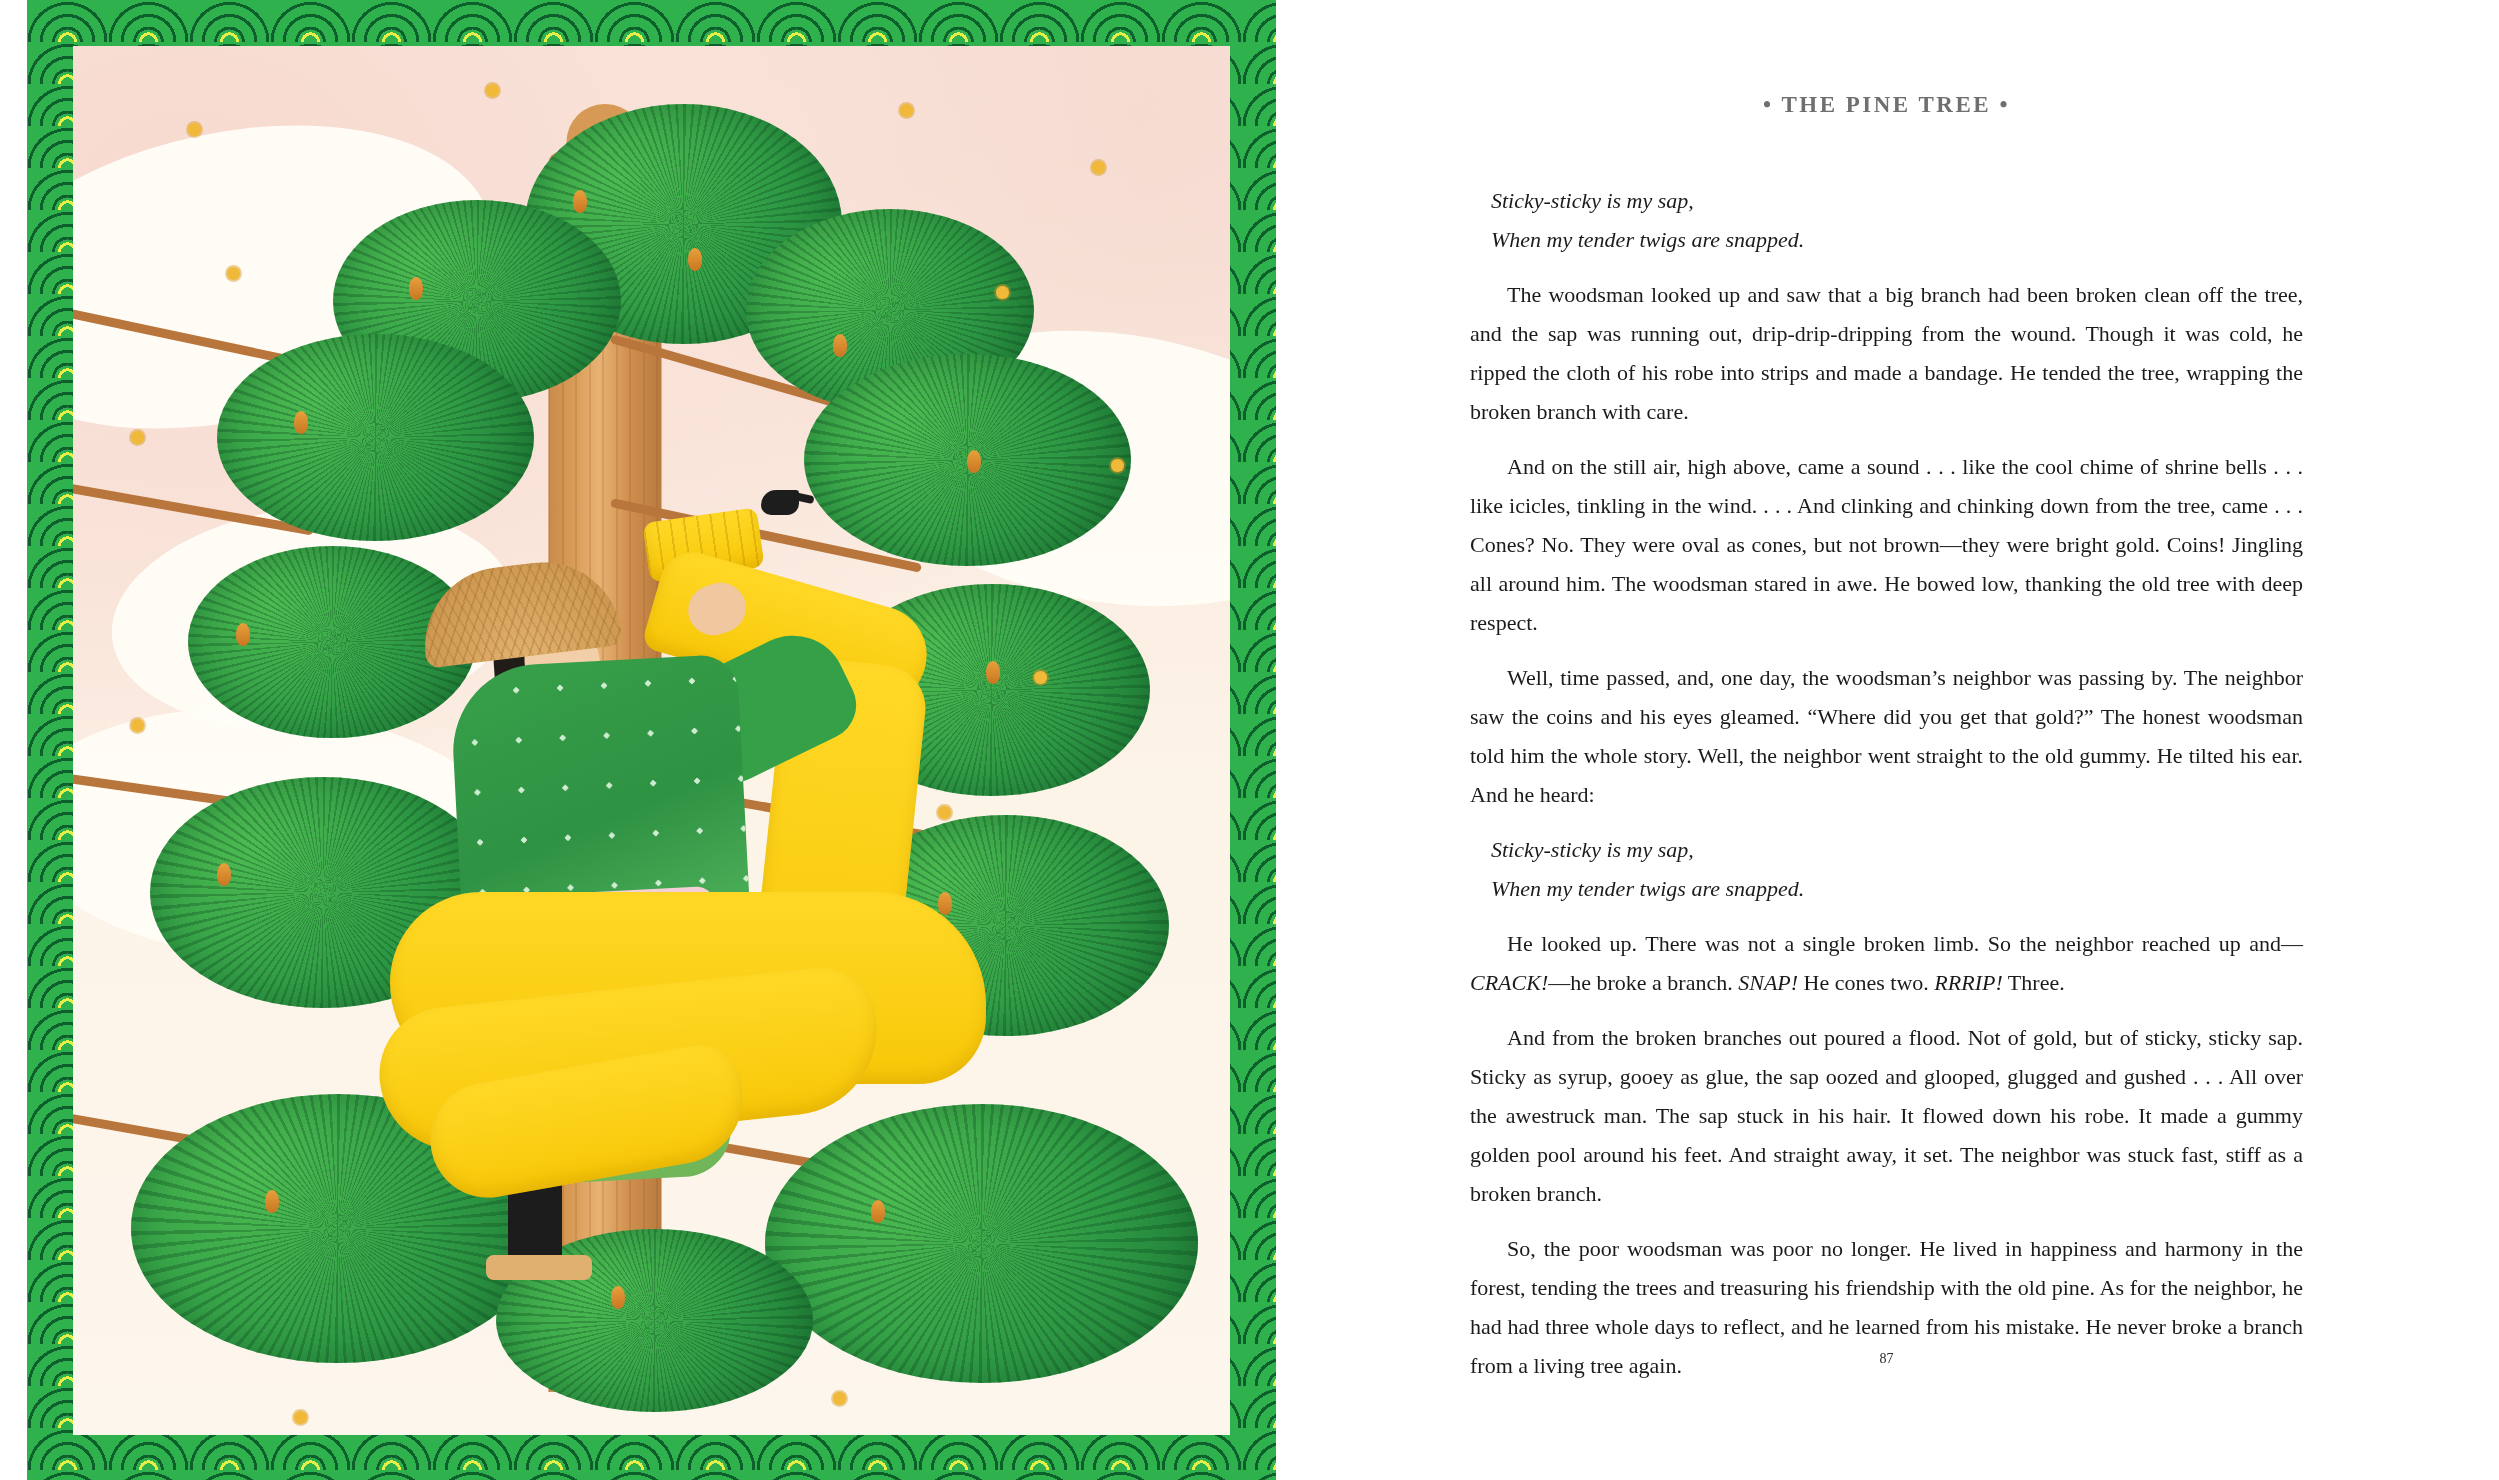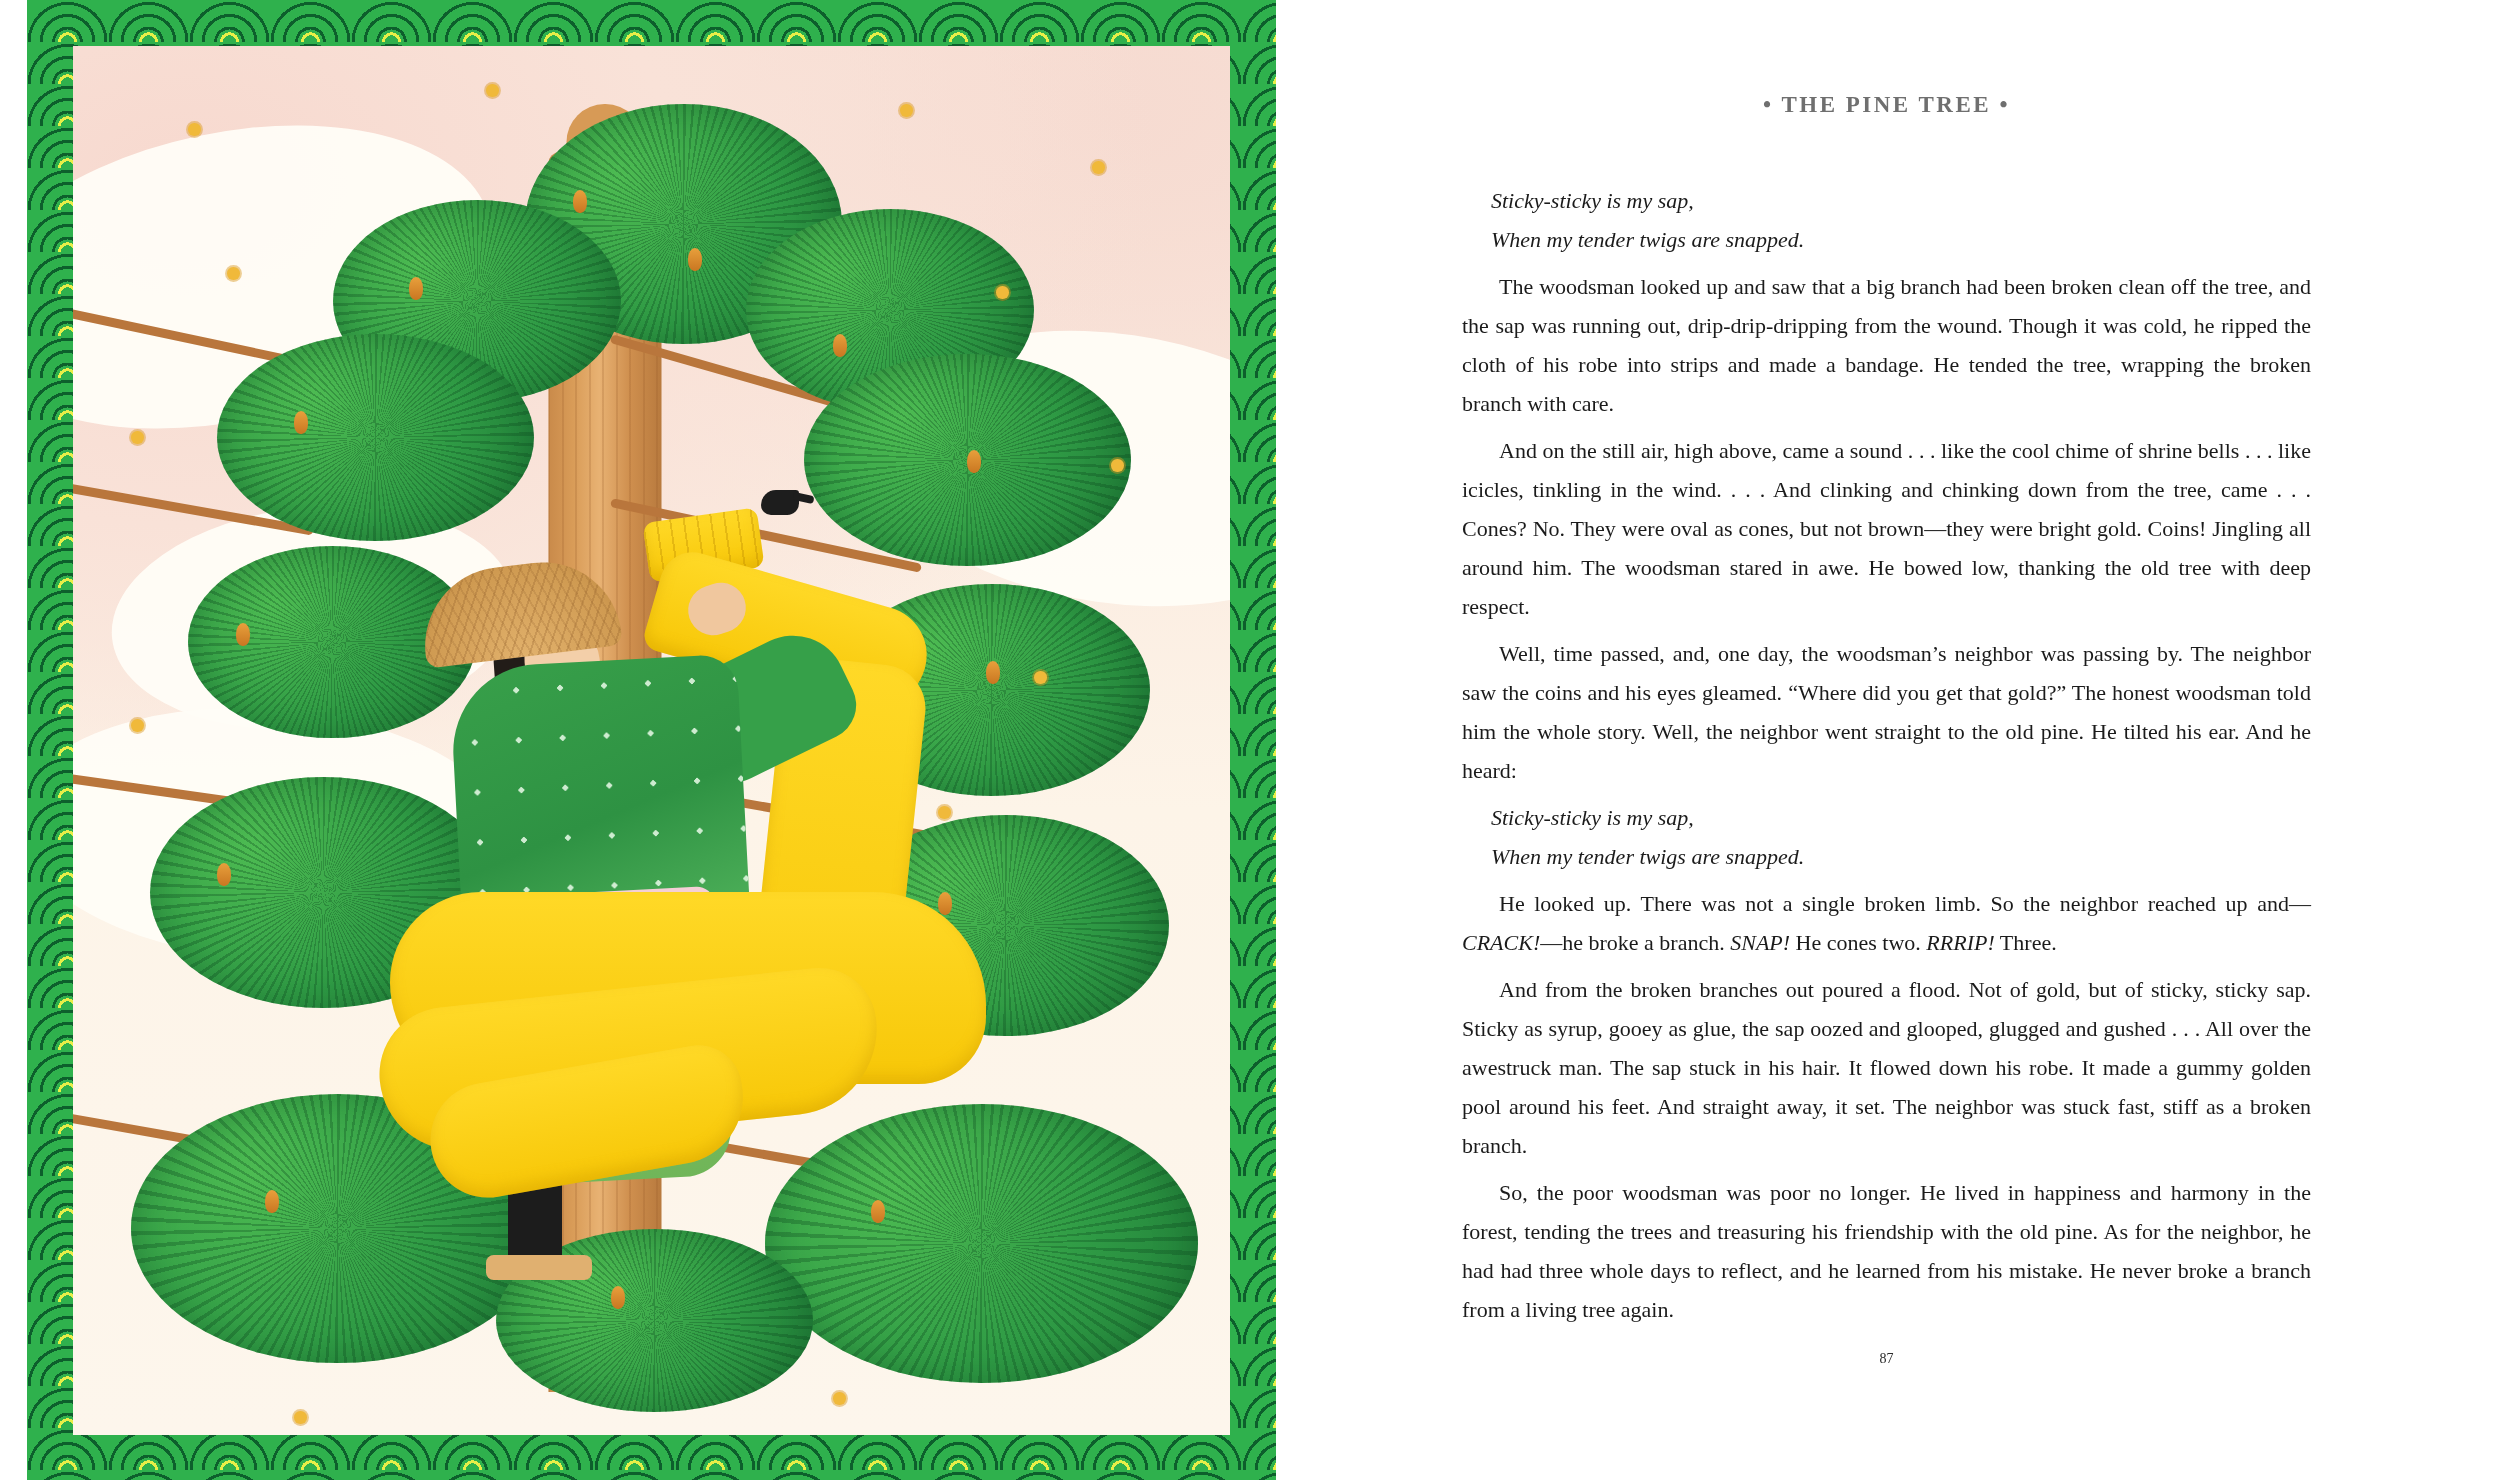--- a/index.html
+++ b/index.html
@@ -265,21 +265,21 @@
   .running-head {
     text-align: center;
     font-family: "Liberation Serif", serif;
     font-size: 23px;
     letter-spacing: 2.5px;
     color: #6f6f6f;
     font-weight: 700;
     margin: 0 0 63px 0;
   }
   p.body {
-    margin: 8px;
+    margin: 16px;
     font-size: 22px;
     line-height: 39px;
     color: #1b1b1b;
     text-align: justify;
     text-indent: 37px;
     hyphens: auto;
   }
   p.verse {
     margin: 0;
     font-size: 22px;
@@ -406,21 +406,21 @@
   <div class="right-page">
     <div class="text-col">
 
       <div class="running-head">• THE PINE TREE •</div>
 
       <p class="verse">Sticky-sticky is my sap,</p>
       <p class="verse">When my tender twigs are snapped.</p>
 
       <p class="body">The woodsman looked up and saw that a big branch had been broken clean off the tree, and the sap was running out, drip-drip-dripping from the wound. Though it was cold, he ripped the cloth of his robe into strips and made a bandage. He tended the tree, wrapping the broken branch with care.</p>
       <p class="body">And on the still air, high above, came a sound . . . like the cool chime of shrine bells . . . like icicles, tinkling in the wind. . . . And clinking and chinking down from the tree, came . . . Cones? No. They were oval as cones, but not brown—they were bright gold. Coins! Jingling all around him. The woodsman stared in awe. He bowed low, thanking the old tree with deep respect.</p>
-      <p class="body">Well, time passed, and, one day, the woodsman’s neighbor was passing by. The neighbor saw the coins and his eyes gleamed. “Where did you get that gold?” The honest woodsman told him the whole story. Well, the neighbor went straight to the old pine. He tilted his ear. And he heard:</p>
+      <p class="body">Well, time passed, and, one day, the woodsman’s neighbor was passing by. The neighbor saw the coins and his eyes gleamed. “Where did you get that gold?” The honest woodsman told him the whole story. Well, the neighbor went straight to the old gummy. He tilted his ear. And he heard:</p>
 
       <p class="verse">Sticky-sticky is my sap,</p>
       <p class="verse">When my tender twigs are snapped.</p>
 
       <p class="body"><span>He looked up. There was not a single broken limb. So the neighbor reached up and—</span><em class="loud">CRACK!</em><span>—he broke a branch. </span><em class="loud">SNAP!</em><span> He cones two. </span><em class="loud">RRRIP!</em><span> Three.</span></p>
 
       <p class="body">And from the broken branches out poured a flood. Not of gold, but of sticky, sticky sap. Sticky as syrup, gooey as glue, the sap oozed and glooped, glugged and gushed . . . All over the awestruck man. The sap stuck in his hair. It flowed down his robe. It made a gummy golden pool around his feet. And straight away, it set. The neighbor was stuck fast, stiff as a broken branch.</p>
       <p class="body">So, the poor woodsman was poor no longer. He lived in happiness and harmony in the forest, tending the trees and treasuring his friendship with the old pine. As for the neighbor, he had had three whole days to reflect, and he learned from his mistake. He never broke a branch from a living tree again.</p>
     </div>
 

